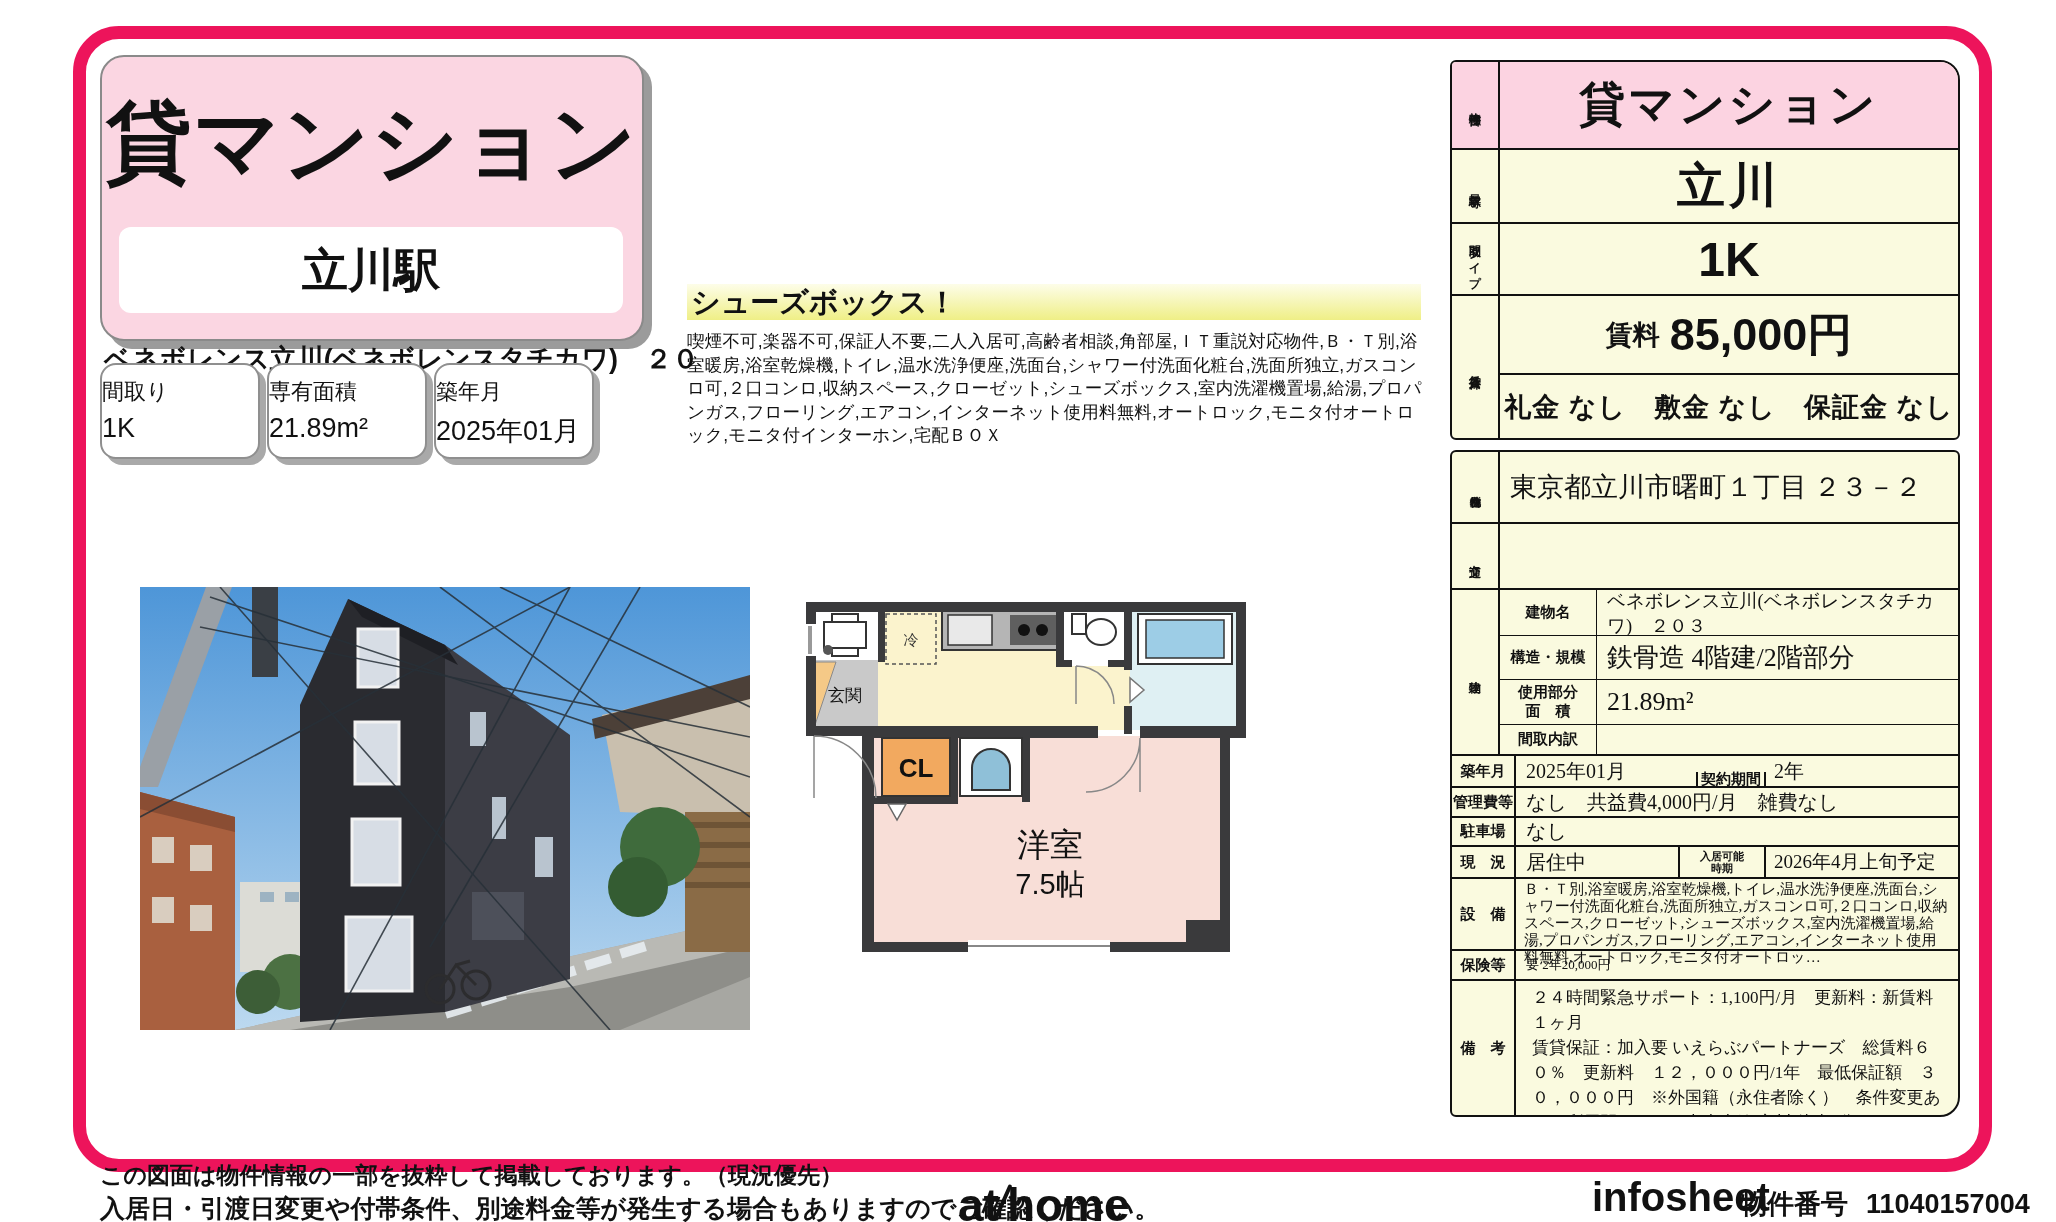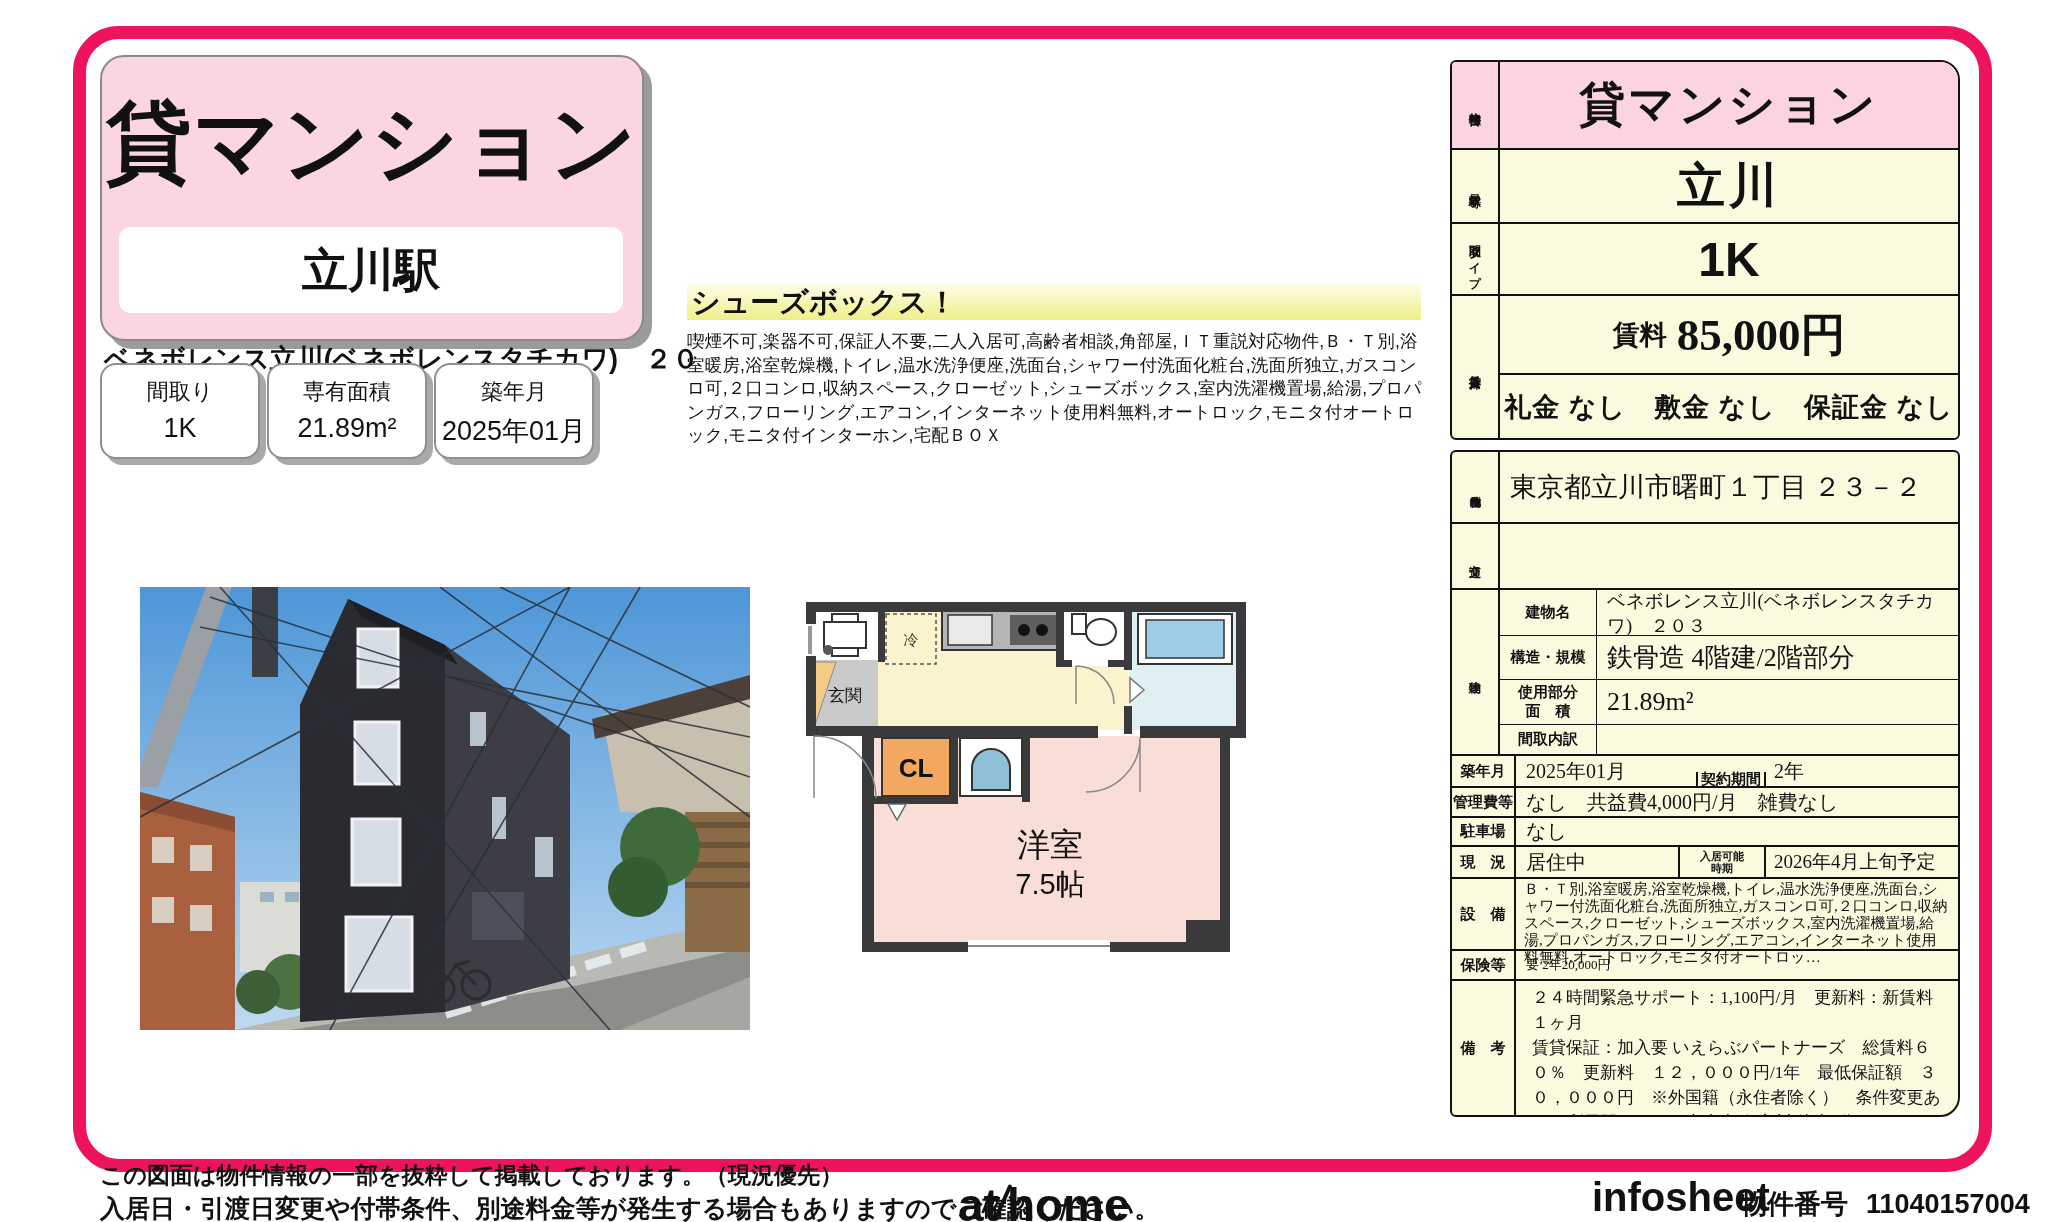--- a/index.html
+++ b/index.html
@@ -14,21 +14,21 @@
 
   
   .title-box{left:100px;top:55px;width:540px;height:282px;background:#fbd6e2;
     border:2px solid #8a8a8a;border-radius:24px;box-shadow:8px 8px 0 #9b9b9b;}
   .title-cat{left:0;top:28px;width:540px;text-align:center;font-size:86px;font-weight:900;letter-spacing:1px;}
   .title-station-box{left:17px;top:170px;width:504px;height:86px;background:#fff;border-radius:12px;}
   .title-station{width:100%;text-align:center;font-size:46px;font-weight:bold;line-height:86px;}
   .prop-name{left:104px;top:341px;width:620px;font-size:27px;font-weight:600;}
 
   .sumbox{top:363px;width:156px;height:92px;background:#fff;border:2px solid #8f8f8f;border-radius:16px;
-    box-shadow:6px 6px 0 #a9a9a9;text-align:center;}
+    box-shadow:6px 6px 0 #a9a9a9;text-align:left;}
   .sumbox .lab{font-size:22px;margin-top:12px;}
   .sumbox .val{font-size:27px;margin-top:6px;}
 
   
   .cp-head{left:687px;top:284px;width:730px;height:36px;
     background:linear-gradient(180deg,#fdfde9 0%,#efef86 100%);
     font-size:29px;font-weight:bold;line-height:36px;padding-left:4px;}
   .cp-body{left:687px;top:330px;width:740px;font-size:17.5px;line-height:23.5px;letter-spacing:.2px;}
 
   
@@ -39,21 +39,21 @@
   .slab{width:46px;border-right:2px solid #111;display:flex;align-items:center;justify-content:center;
     font-size:12px;font-weight:bold;}
   .vert{writing-mode:vertical-rl;text-orientation:upright;line-height:1;letter-spacing:1px;}
   .vert-sm{font-size:11px !important;letter-spacing:0 !important;}
   .sval{flex:1;display:flex;align-items:center;justify-content:center;}
   .pinkcell{background:#fcd3e1;}
   .s-type{font-size:46px;font-weight:bold;letter-spacing:3px;}
   .s-sta{font-size:48px;font-weight:bold;letter-spacing:4px;}
   .s-lay{font-size:48px;font-weight:bold;}
   .s-rentlab{font-size:27px;font-weight:bold;margin-right:10px;}
-  .s-rent{font-size:45px;font-weight:bold;font-family:Liberation Serif, serif;}
+  .s-rent{font-size:45px;font-weight:bold;}
   .s-dep{font-size:27px;font-weight:bold;letter-spacing:1px;}
 
   .dtable{left:1450px;top:450px;width:506px;background:#fafadf;border:2px solid #111;
     border-radius:6px 6px 20px 6px;overflow:hidden;}
   .drow{display:flex;}
   .drow + .drow{border-top:2px solid #111;}
   .dlab{width:46px;border-right:2px solid #111;display:flex;align-items:center;justify-content:center;
     font-size:12px;font-weight:bold;flex:none;}
   .dlab2{width:62px;border-right:2px solid #111;display:flex;align-items:center;justify-content:center;
     font-size:15px;font-weight:bold;flex:none;text-align:center;}

